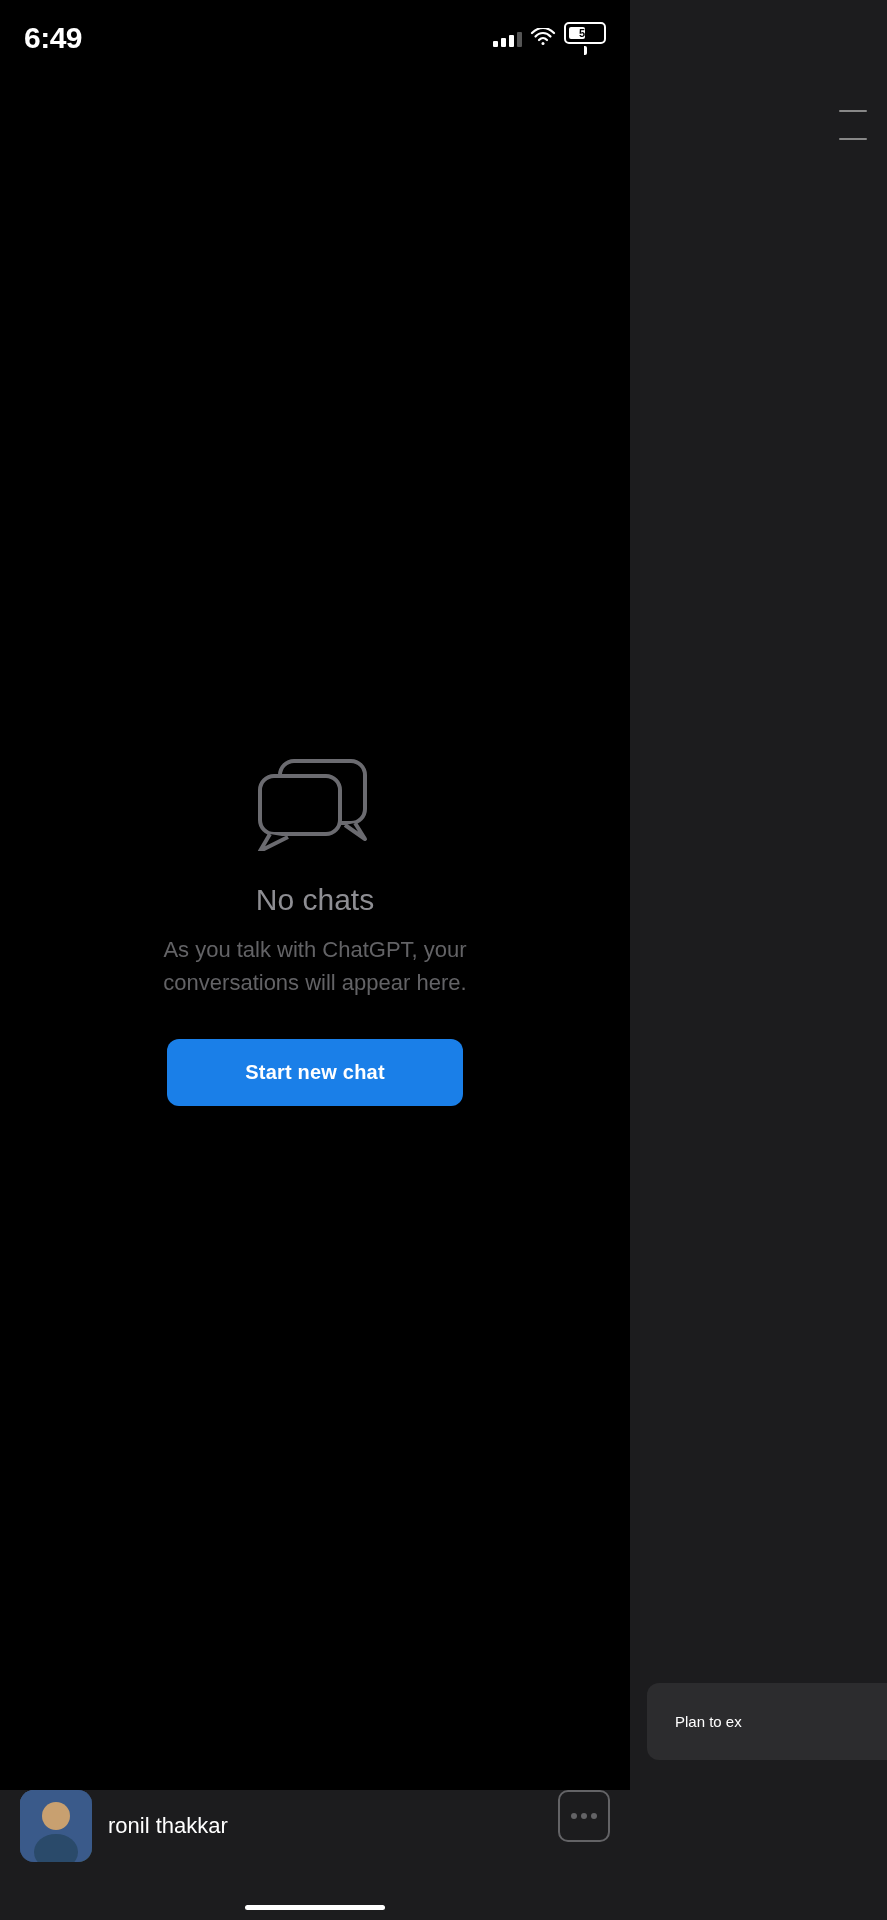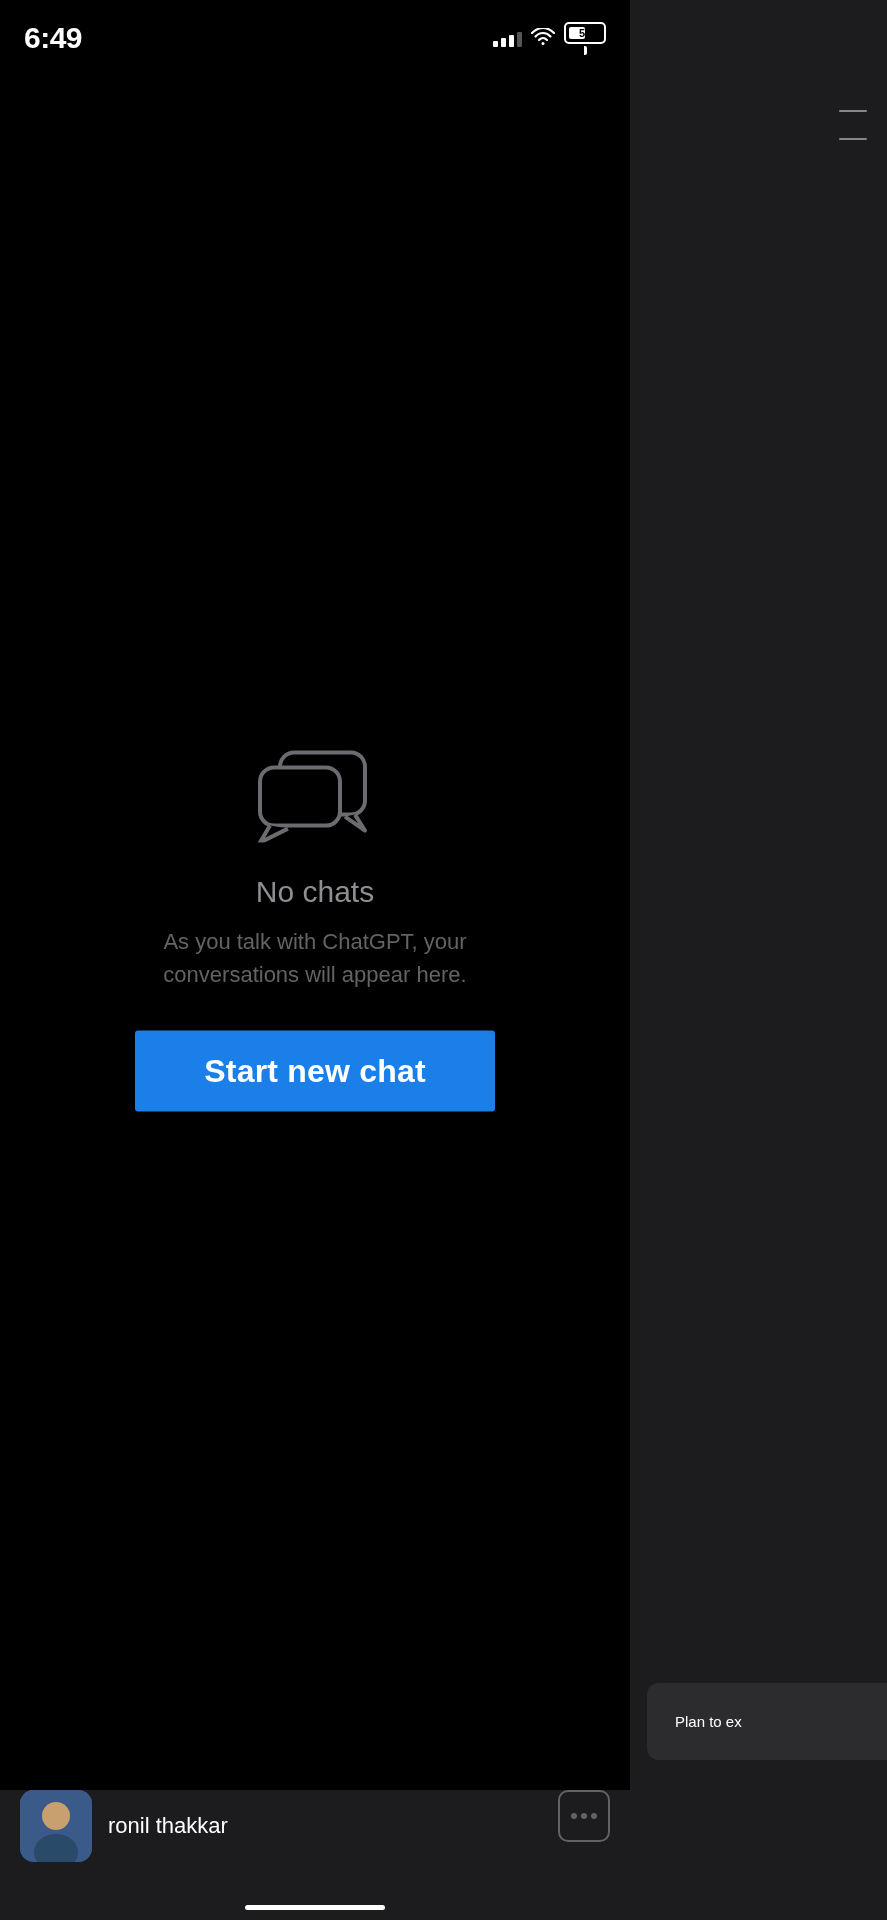--- a/index.html
+++ b/index.html
@@ -147,27 +147,27 @@
       font-size: 22px;
       line-height: 1.5;
       margin-bottom: 40px;
       max-width: 420px;
     }
 
     .start-chat-btn {
       background: #1a7fe8;
       color: #fff;
       border: none;
-      border-radius: 3px;
+      border-radius: 12px;
       padding: 22px 60px;
-      font-size: 32px;
+      font-size: 20px;
       font-weight: 600;
       cursor: pointer;
       letter-spacing: 0.2px;
-      width: 360px;
+      width: 296px;
     }
 
     
     .bottom-bar {
       position: absolute;
       bottom: 0;
       left: 0;
       width: 630px;
       height: 130px;
       background: #1c1c1e;

